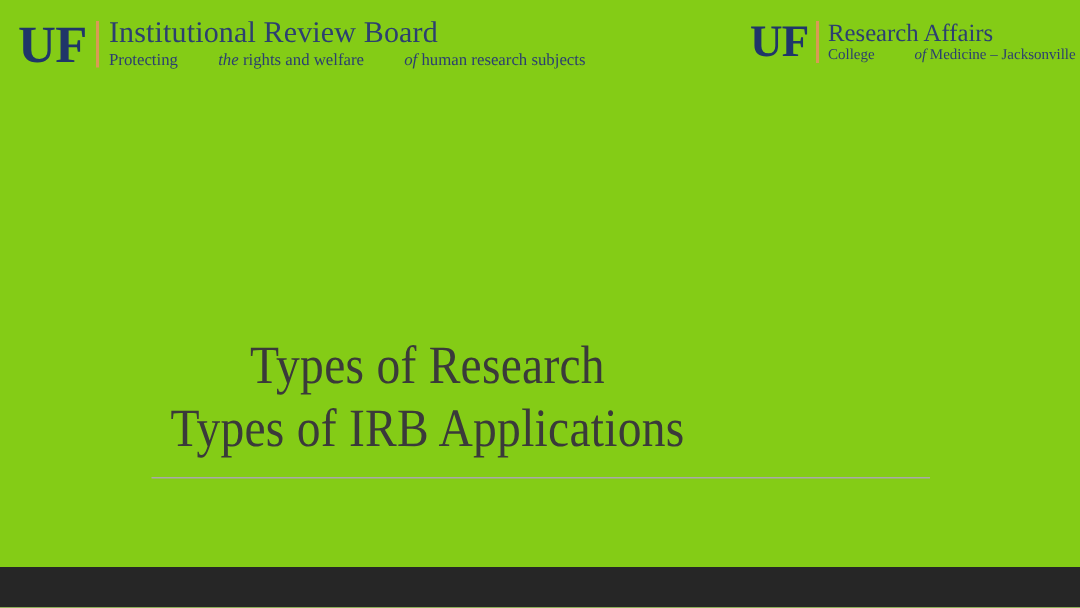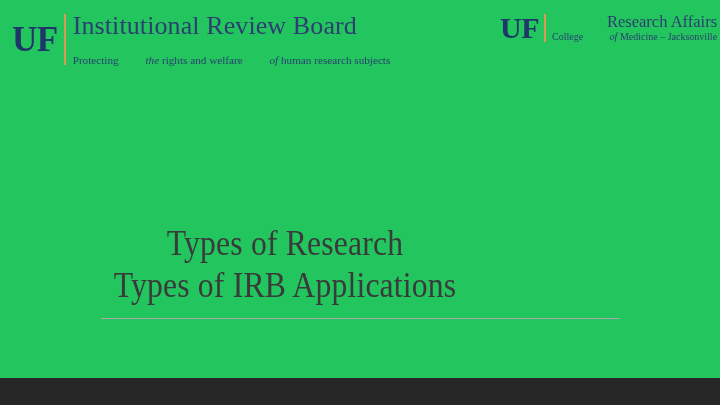--- a/index.html
+++ b/index.html
@@ -12,21 +12,21 @@
     overflow: hidden;
     background: #ffffff;
     font-family: "Liberation Serif", serif;
     -webkit-font-smoothing: antialiased;
   }
 
   #slide {
     position: relative;
     width: 720px;
     height: 405px;
-    background: #22c55e;
+    background: #84cc16;
   }
 
   
   .logo-lockup {
     position: absolute;
     display: flex;
     align-items: stretch;
   }
 
   .uf-mark {
@@ -76,23 +76,23 @@
   }
   #logo-irb .uf-mark {
     font-size: 35px;
     margin-right: 6px;
   }
   #logo-irb .uf-rule {
     width: 2px;
     margin: 2px 7px 2px 0;
   }
   #logo-irb .lockup-title {
-    font-size: 26px;
+    font-size: 20px;
     letter-spacing: 0.1px;
-    margin-bottom: 16px;
+    margin-bottom: 2px;
   }
   #logo-irb .lockup-sub {
     font-size: 11.2px;
   }
 
   
   #logo-research {
     left: 500px;
     top: 13px;
   }
@@ -100,21 +100,20 @@
     font-size: 30px;
     margin-right: 5px;
   }
   #logo-research .uf-rule {
     width: 2px;
     margin: 1px 6px 1px 0;
   }
   #logo-research .lockup-title {
     font-size: 16.5px;
     margin-bottom: 2px;
-    text-align: right;
   }
   #logo-research .lockup-sub {
     font-size: 10px;
   }
 
   
   #title-block {
     position: absolute;
     left: 0;
     top: 222px;

